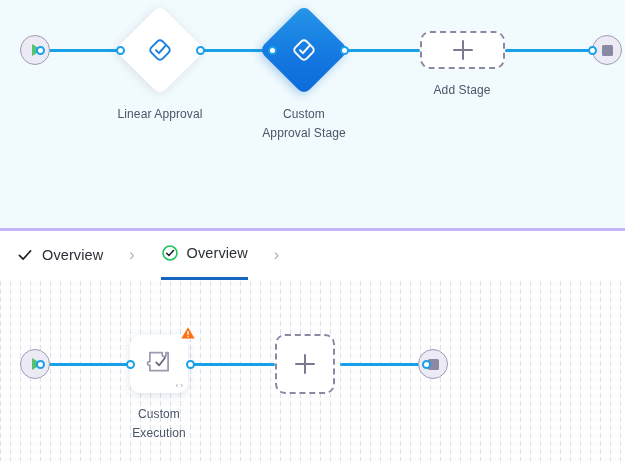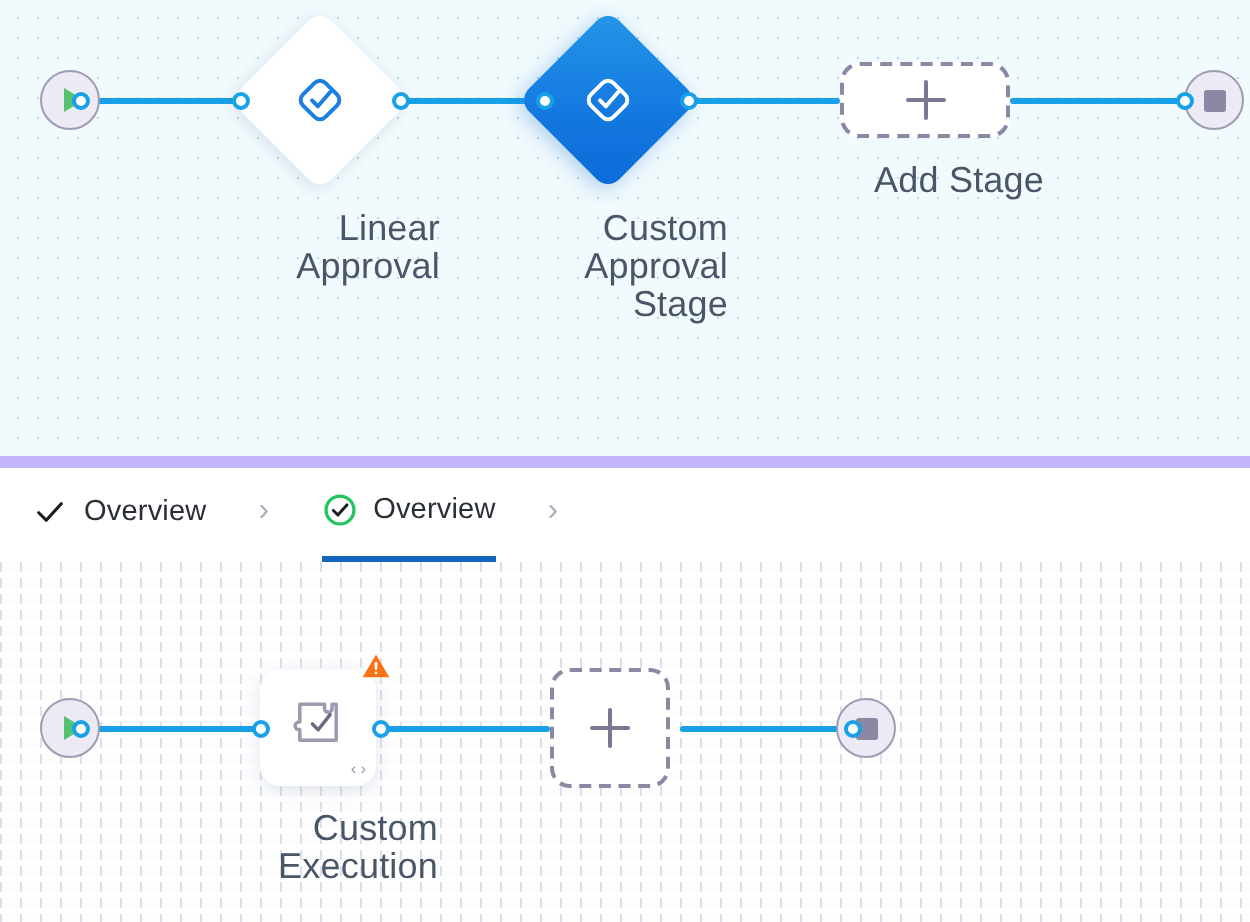--- a/index.html
+++ b/index.html
@@ -98,22 +98,22 @@
   .diamond .glyph {
     transform: rotate(-45deg);
     display: flex;
     align-items: center;
     justify-content: center;
   }
 
   
   .node-label {
     position: absolute;
-    text-align: right;
-    font-size: 18px;
+    text-align: center;
+    font-size: 12px;
     color: #4a5568;
     line-height: 19px;
     letter-spacing: 0.1px;
     z-index: 3;
   }
 
   
   .add-box {
     position: absolute;
     background: #ffffff;
@@ -139,21 +139,21 @@
   .plus-icon::before { left: 9px; top: 0; width: 2.2px; height: 20px; }
   .plus-icon::after  { top: 9px; left: 0; height: 2.2px; width: 20px; }
 
   
   .tabbar {
     position: absolute;
     left: 0; top: 228px;
     width: 625px;
     height: 50px;
     background: #ffffff;
-    border-top: 6px solid #c4b5fd;
+    border-top: 3px solid #c4b5fd;
     display: flex;
     align-items: center;
     padding-left: 16px;
     box-sizing: border-box;
     z-index: 10;
   }
   .tab {
     display: flex;
     align-items: center;
     gap: 8px;

